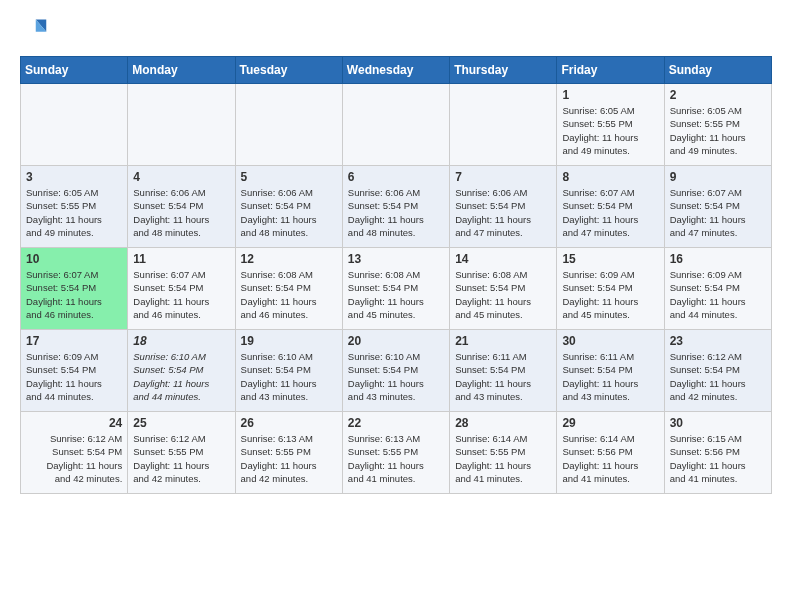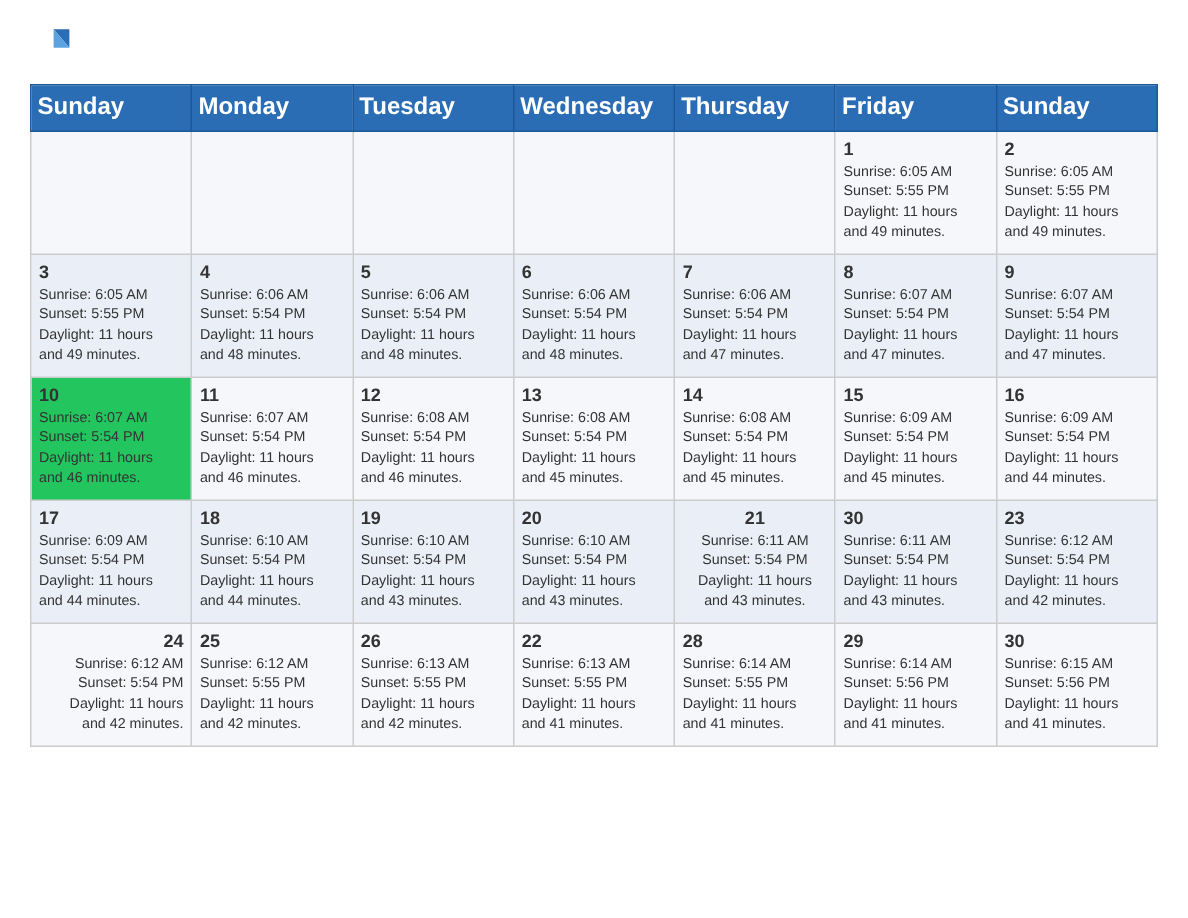--- a/index.html
+++ b/index.html
@@ -52,21 +52,21 @@
       margin-top: 2px;
     }
     table {
       width: 100%;
       border-collapse: collapse;
       table-layout: fixed;
     }
     thead tr th {
       background: #2a6db5;
       color: #fff;
-      font-size: 16px;
+      font-size: 12px;
       font-weight: bold;
       padding: 6px 4px;
       text-align: left;
       border: 1px solid #1a5a9a;
     }
     tbody tr td {
       border: 1px solid #ccc;
       vertical-align: top;
       padding: 4px 5px 4px 5px;
       height: 82px;
@@ -168,21 +168,21 @@
           <td style="background: rgb(234, 239, 247);">
             <span class="day-num">8</span>
             <div class="day-info">Sunrise: 6:07 AM<br>Sunset: 5:54 PM<br>Daylight: 11 hours<br>and 47 minutes.</div>
           </td>
           <td style="background: rgb(234, 239, 247);">
             <span class="day-num">9</span>
             <div class="day-info">Sunrise: 6:07 AM<br>Sunset: 5:54 PM<br>Daylight: 11 hours<br>and 47 minutes.</div>
           </td>
         </tr>
         <tr>
-          <td style="background: #22c55e;">
+          <td style="background: #86efac;">
             <span class="day-num">10</span>
             <div class="day-info">Sunrise: 6:07 AM<br>Sunset: 5:54 PM<br>Daylight: 11 hours<br>and 46 minutes.</div>
           </td>
           <td style="background: rgb(245, 247, 250);">
             <span class="day-num">11</span>
             <div class="day-info">Sunrise: 6:07 AM<br>Sunset: 5:54 PM<br>Daylight: 11 hours<br>and 46 minutes.</div>
           </td>
           <td style="background: rgb(245, 247, 250);">
             <span class="day-num">12</span>
             <div class="day-info">Sunrise: 6:08 AM<br>Sunset: 5:54 PM<br>Daylight: 11 hours<br>and 46 minutes.</div>
@@ -202,33 +202,33 @@
           <td style="background: rgb(245, 247, 250);">
             <span class="day-num">16</span>
             <div class="day-info">Sunrise: 6:09 AM<br>Sunset: 5:54 PM<br>Daylight: 11 hours<br>and 44 minutes.</div>
           </td>
         </tr>
         <tr>
           <td style="background: rgb(234, 239, 247);">
             <span class="day-num">17</span>
             <div class="day-info">Sunrise: 6:09 AM<br>Sunset: 5:54 PM<br>Daylight: 11 hours<br>and 44 minutes.</div>
           </td>
-          <td style="background: rgb(234, 239, 247);">
+          <td style="background: rgb(234, 239, 247); font-style: italic;">
             <span class="day-num">18</span>
             <div class="day-info">Sunrise: 6:10 AM<br>Sunset: 5:54 PM<br>Daylight: 11 hours<br>and 44 minutes.</div>
           </td>
           <td style="background: rgb(234, 239, 247);">
             <span class="day-num">19</span>
             <div class="day-info">Sunrise: 6:10 AM<br>Sunset: 5:54 PM<br>Daylight: 11 hours<br>and 43 minutes.</div>
           </td>
           <td style="background: rgb(234, 239, 247);">
             <span class="day-num">20</span>
             <div class="day-info">Sunrise: 6:10 AM<br>Sunset: 5:54 PM<br>Daylight: 11 hours<br>and 43 minutes.</div>
           </td>
-          <td style="background: rgb(234, 239, 247); text-align: center;">
+          <td style="background: rgb(234, 239, 247);">
             <span class="day-num">21</span>
             <div class="day-info">Sunrise: 6:11 AM<br>Sunset: 5:54 PM<br>Daylight: 11 hours<br>and 43 minutes.</div>
           </td>
           <td style="background: rgb(234, 239, 247);">
             <span class="day-num">30</span>
             <div class="day-info">Sunrise: 6:11 AM<br>Sunset: 5:54 PM<br>Daylight: 11 hours<br>and 43 minutes.</div>
           </td>
           <td style="background: rgb(234, 239, 247);">
             <span class="day-num">23</span>
             <div class="day-info">Sunrise: 6:12 AM<br>Sunset: 5:54 PM<br>Daylight: 11 hours<br>and 42 minutes.</div>

